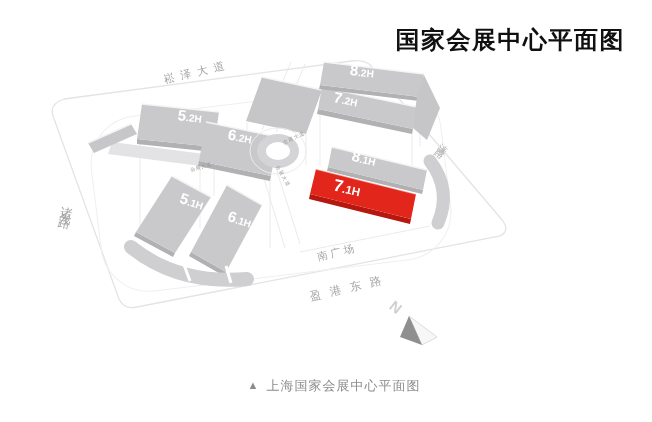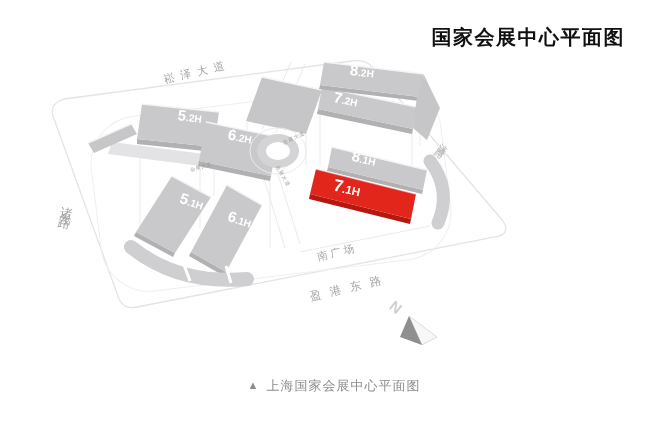--- a/index.html
+++ b/index.html
@@ -1,19 +1,19 @@
 <!DOCTYPE html>
 <html><head>
 <meta charset="utf-8">
 <style>
   html,body{margin:0;padding:0;background:#ffffff;}
   body{width:652px;height:422px;overflow:hidden;font-family:"Liberation Sans",sans-serif;}
   .stage{position:relative;width:652px;height:422px;background:#ffffff;}
   .mapsvg{position:absolute;left:0;top:0;}
-  .page-title{position:absolute;top:24px;right:27px;margin:0;font-size:20px;font-weight:800;
+  .page-title{position:absolute;top:24px;right:27px;margin:0;font-size:24px;font-weight:800;
               color:#101010;letter-spacing:1.5px;white-space:nowrap;}
   .caption{position:absolute;left:8px;width:100%;top:377px;text-align:center;
            font-size:13px;color:#8c8c8c;letter-spacing:1px;}
   .caption .marker{font-size:11px;margin-right:7px;position:relative;top:-1px;}
   .hlabel{position:absolute;color:#ffffff;font-weight:bold;white-space:nowrap;
           transform:translate(-50%,-50%) rotate(var(--r,0deg));line-height:1;}
   .hlabel .small{font-size:0.68em;}
   .rlabel{position:absolute;color:#a5a5a5;white-space:nowrap;line-height:1;
           transform:translate(-50%,-50%) rotate(var(--r,0deg));}
   .vert{writing-mode:vertical-lr;text-orientation:upright;}

